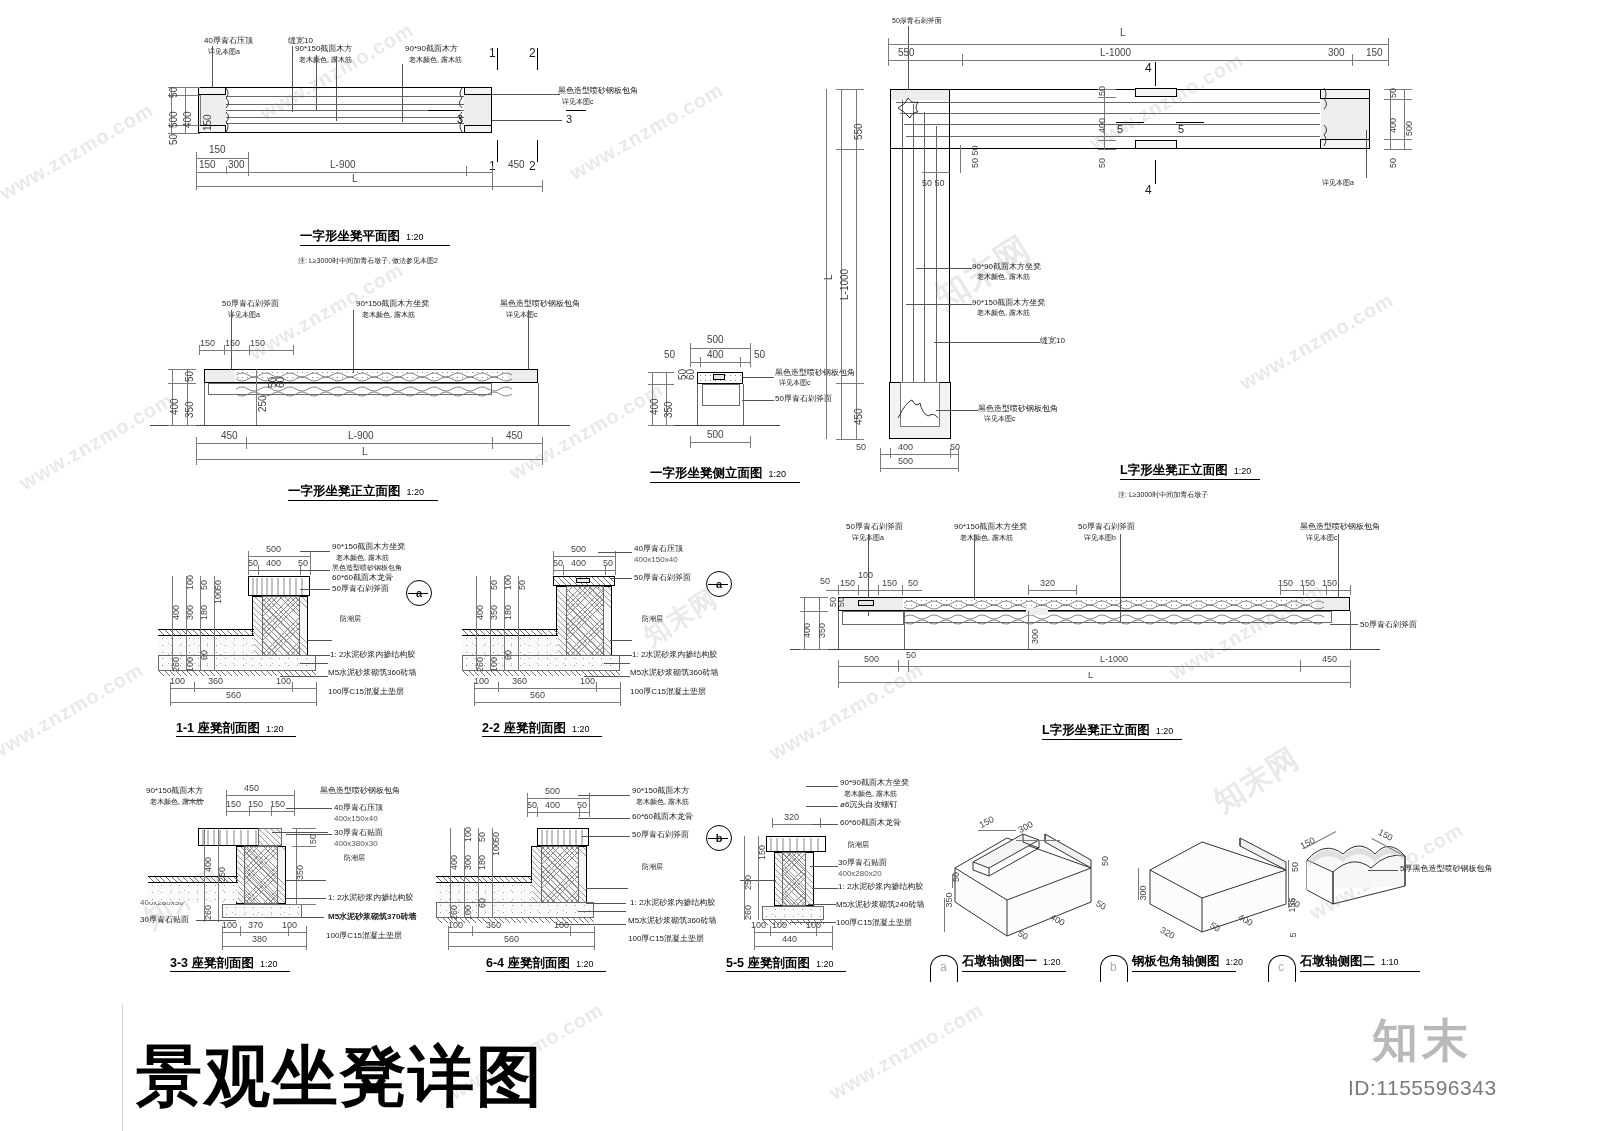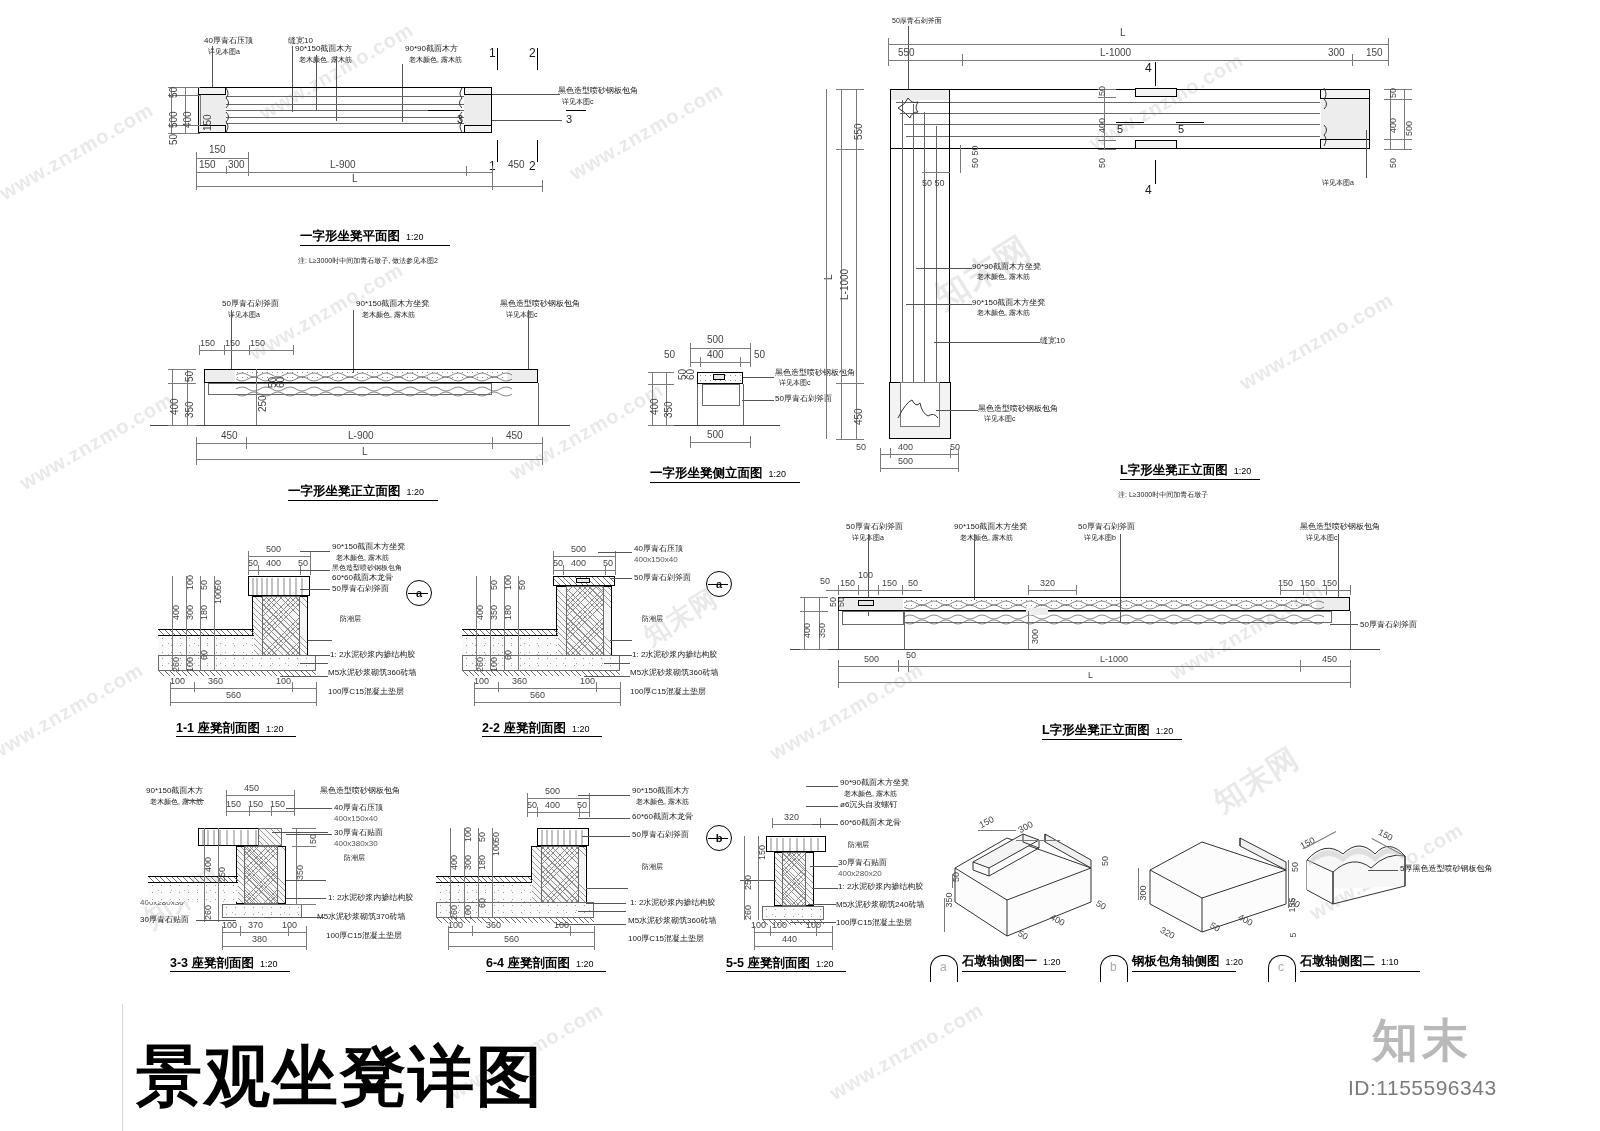--- a/index.html
+++ b/index.html
@@ -682,21 +682,21 @@
     <div class="tx s7" style="left:150px;top:797px;">老木颜色, 露木筋</div>
     <div class="tx" style="left:140px;top:915px;">30厚青石贴面</div>
     <div class="tx dim8" style="left:140px;top:898px;">400x280x30</div>
     <div class="tx" style="left:320px;top:786px;">黑色造型喷砂钢板包角</div>
     <div class="tx" style="left:334px;top:803px;">40厚青石压顶</div>
     <div class="tx dim8" style="left:334px;top:814px;">400x150x40</div>
     <div class="tx" style="left:334px;top:828px;">30厚青石贴面</div>
     <div class="tx dim8" style="left:334px;top:839px;">400x380x30</div>
     <div class="tx s7" style="left:344px;top:853px;">防潮层</div>
     <div class="tx" style="left:328px;top:893px;">1: 2水泥砂浆内掺结构胶</div>
-    <div class="tx" style="left:317px;top:912px;">M5水泥砂浆砌筑370砖墙</div>
+    <div class="tx" style="left:328px;top:912px;font-weight:bold;">M5水泥砂浆砌筑370砖墙</div>
     <div class="tx" style="left:326px;top:931px;">100厚C15混凝土垫层</div>
 
     <div class="box" style="left:198px;top:828px;width:80px;height:18px;"></div>
     <svg width="82" height="20" style="left:198px;top:828px;">
       <g stroke="#333" stroke-width=".6">
         <line x1="5" y1="2" x2="5" y2="17"></line>
           <line x1="10" y1="2" x2="10" y2="17"></line>
         <line x1="16" y1="2" x2="16" y2="17"></line>
           <line x1="22" y1="2" x2="22" y2="17"></line>
         <line x1="29" y1="2" x2="29" y2="17"></line>

